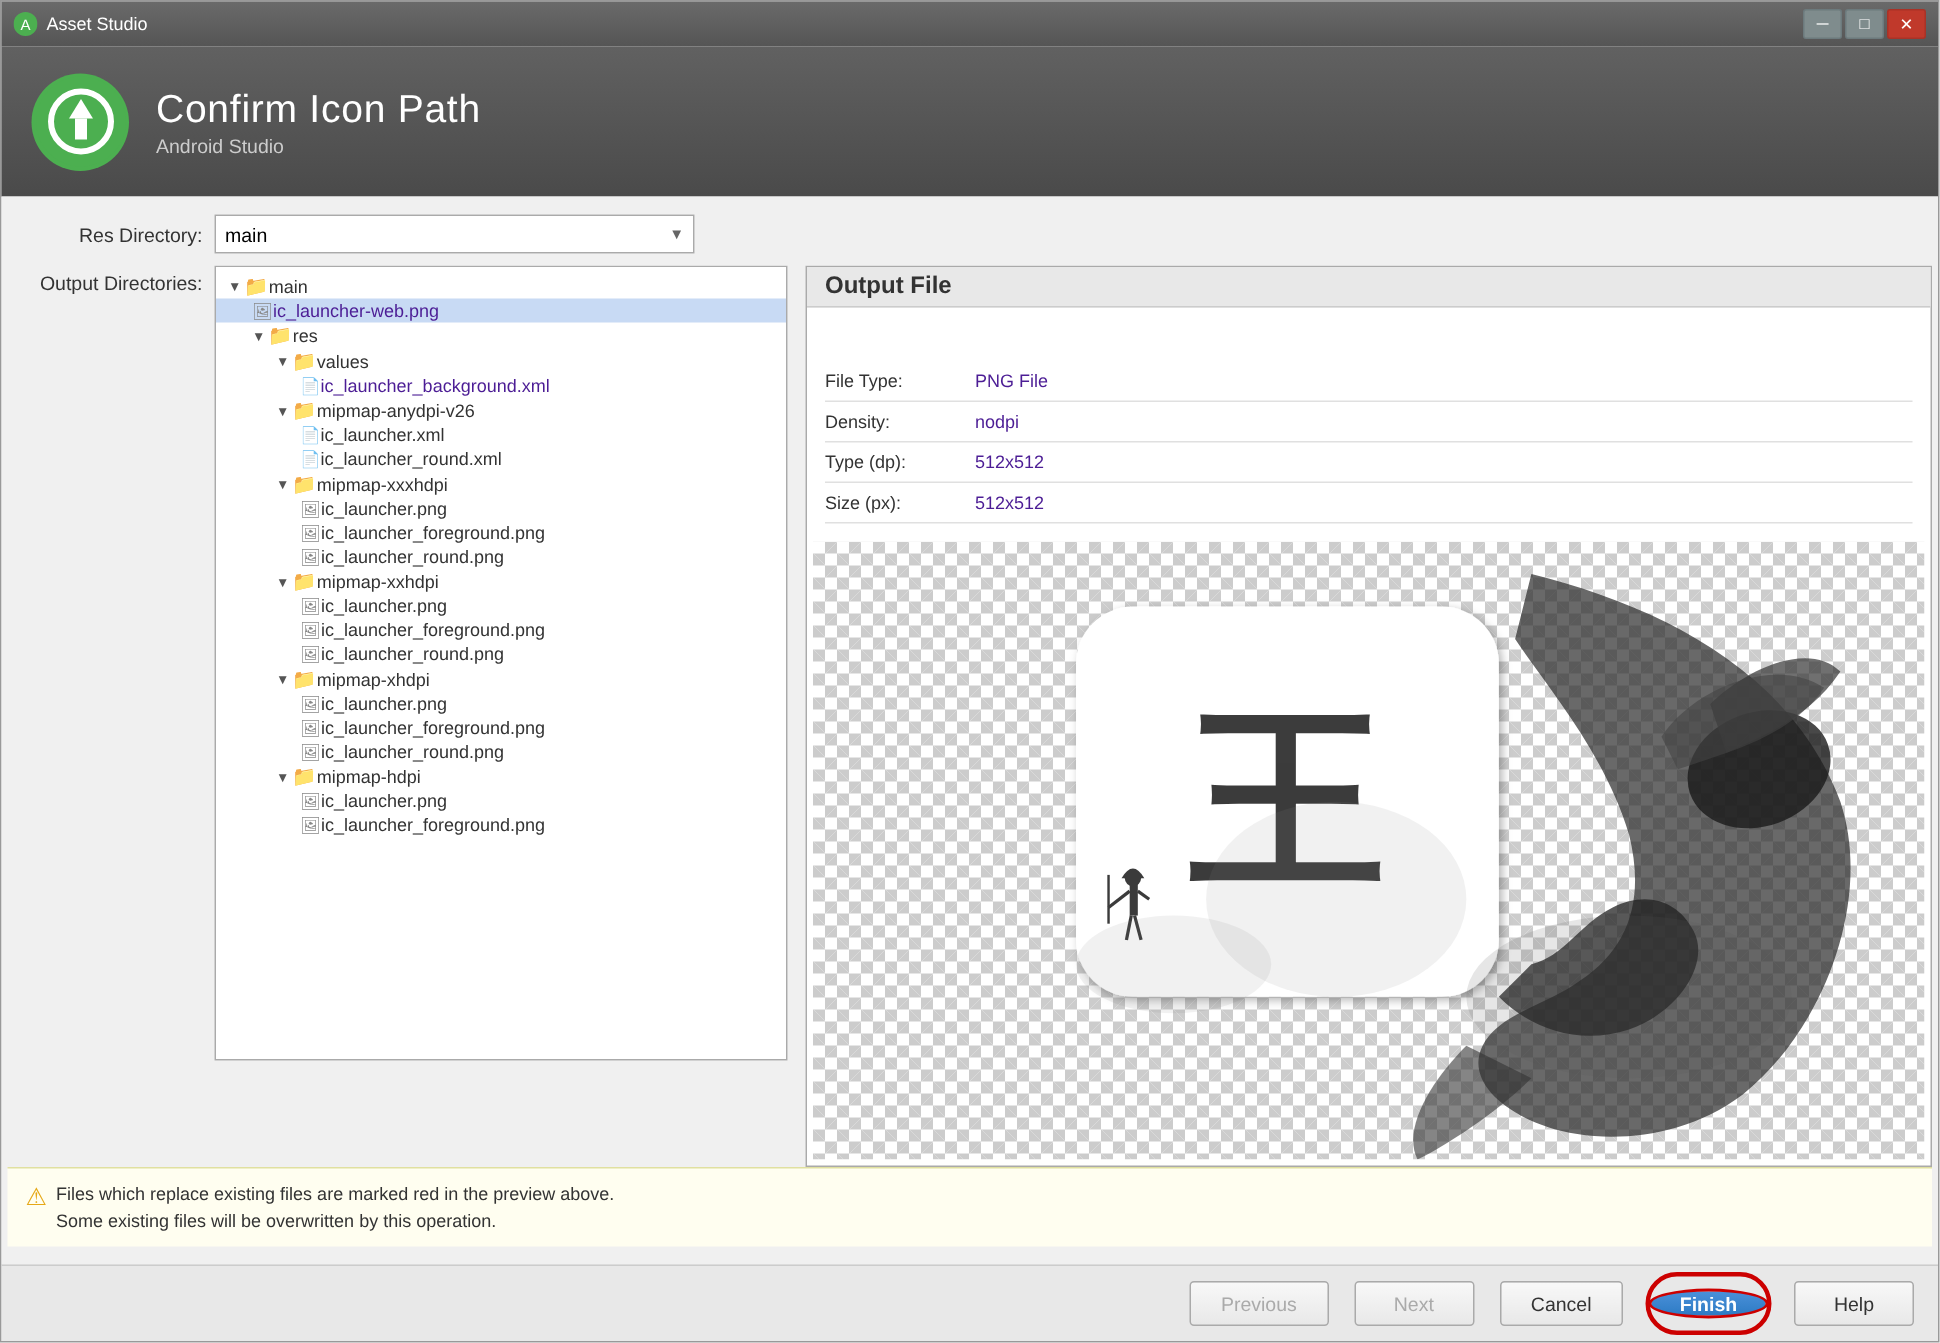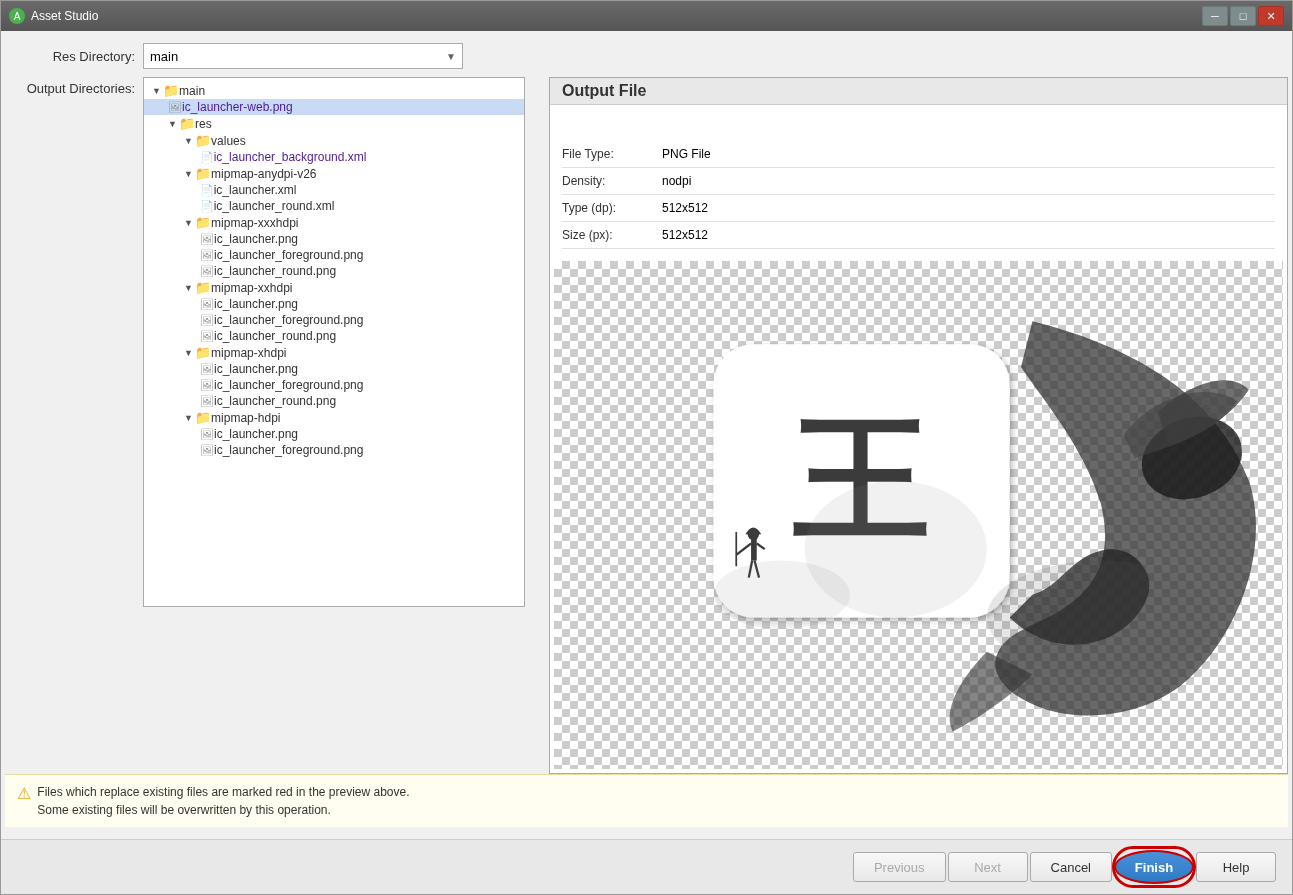--- a/index.html
+++ b/index.html
@@ -135,21 +135,21 @@
     }
 
     .res-dir-select-arrow {
       font-size: 10px;
       color: #666;
     }
 
     .main-panels {
       display: flex;
       flex: 1;
-      gap: 12px;
+      gap: 0;
       overflow: hidden;
     }
 
     .left-panel {
       display: flex;
       align-items: flex-start;
       gap: 8px;
       flex: 0 0 520px;
     }
 
@@ -243,21 +243,21 @@
       padding: 6px 0;
     }
 
     .info-label {
       color: #333;
       min-width: 100px;
       font-size: 12px;
     }
 
     .info-value {
-      color: #000000;
+      color: #4c1d95;
       font-size: 12px;
     }
 
     .preview-area {
       flex: 1;
       margin: 4px;
       overflow: hidden;
       position: relative;
     }
 
@@ -299,21 +299,21 @@
       color: #333;
       line-height: 1.5;
     }
 
     .button-bar {
       background: #e8e8e8;
       border-top: 1px solid #ccc;
       padding: 10px 16px;
       display: flex;
       justify-content: flex-end;
-      gap: 2px;
+      gap: 17px;
       align-items: center;
     }
 
     .btn {
       height: 30px;
       padding: 0 20px;
       border: 1px solid #aaa;
       background: linear-gradient(to bottom, #f8f8f8, #e8e8e8);
       color: #333;
       font-size: 13px;
@@ -326,21 +326,21 @@
       color: #aaa;
       cursor: default;
     }
 
     .btn.finish {
       background: linear-gradient(to bottom, #4a90d9, #2d7bc4);
       color: white;
       border: 2px solid #cc0000;
       border-radius: 50%;
       width: 70px;
-      height: 34px;
+      height: 20px;
       padding: 0;
       font-weight: bold;
     }
 
     .finish-wrapper {
       position: relative;
       display: inline-flex;
       align-items: center;
       justify-content: center;
     }
@@ -367,20 +367,34 @@
       </svg>
       <span>Asset Studio</span>
     </div>
     <div class="title-bar-controls">
       <div class="title-btn min">─</div>
       <div class="title-btn max">□</div>
       <div class="title-btn">✕</div>
     </div>
   </div>
 
+  <div class="header">
+    <div class="header-logo">
+      <svg width="60" height="60" viewBox="0 0 60 60">
+        <circle cx="30" cy="30" r="30" fill="#4CAF50"></circle>
+        <circle cx="30" cy="30" r="20" fill="none" stroke="white" stroke-width="4"></circle>
+        <polygon points="30,15 38,28 22,28" fill="white"></polygon>
+        <rect x="26" y="28" width="8" height="14" fill="white"></rect>
+      </svg>
+    </div>
+    <div class="header-text">
+      <span class="header-title">Confirm Icon Path</span>
+      <span class="header-subtitle">Android Studio</span>
+    </div>
+  </div>
 
   <div class="content-area">
 
     <div class="res-dir-row">
       <span class="res-dir-label">Res Directory:</span>
       <div class="res-dir-select">
         <span>main</span>
         <span class="res-dir-select-arrow">▼</span>
       </div>
     </div>

